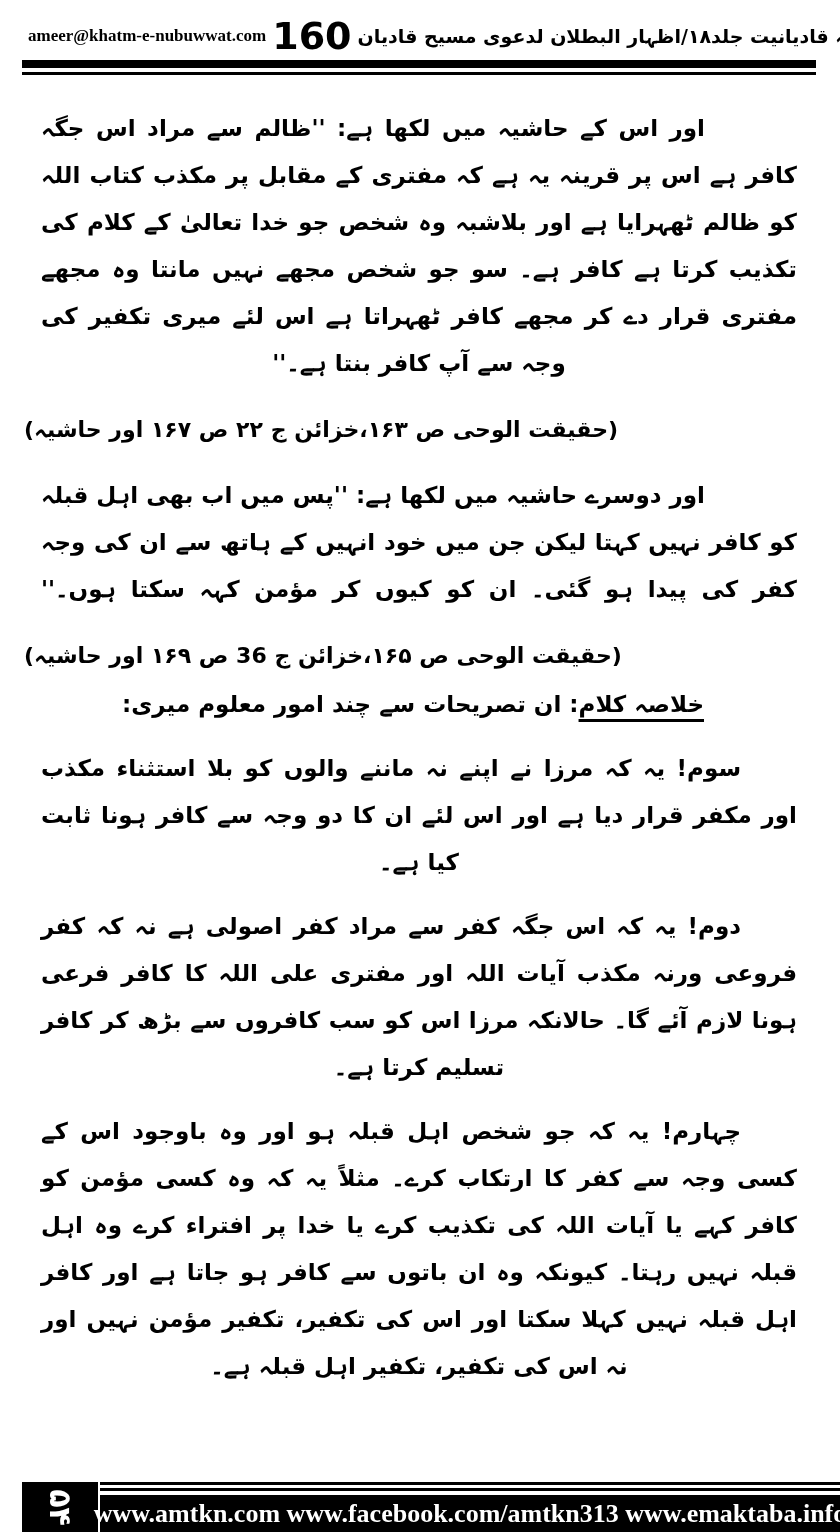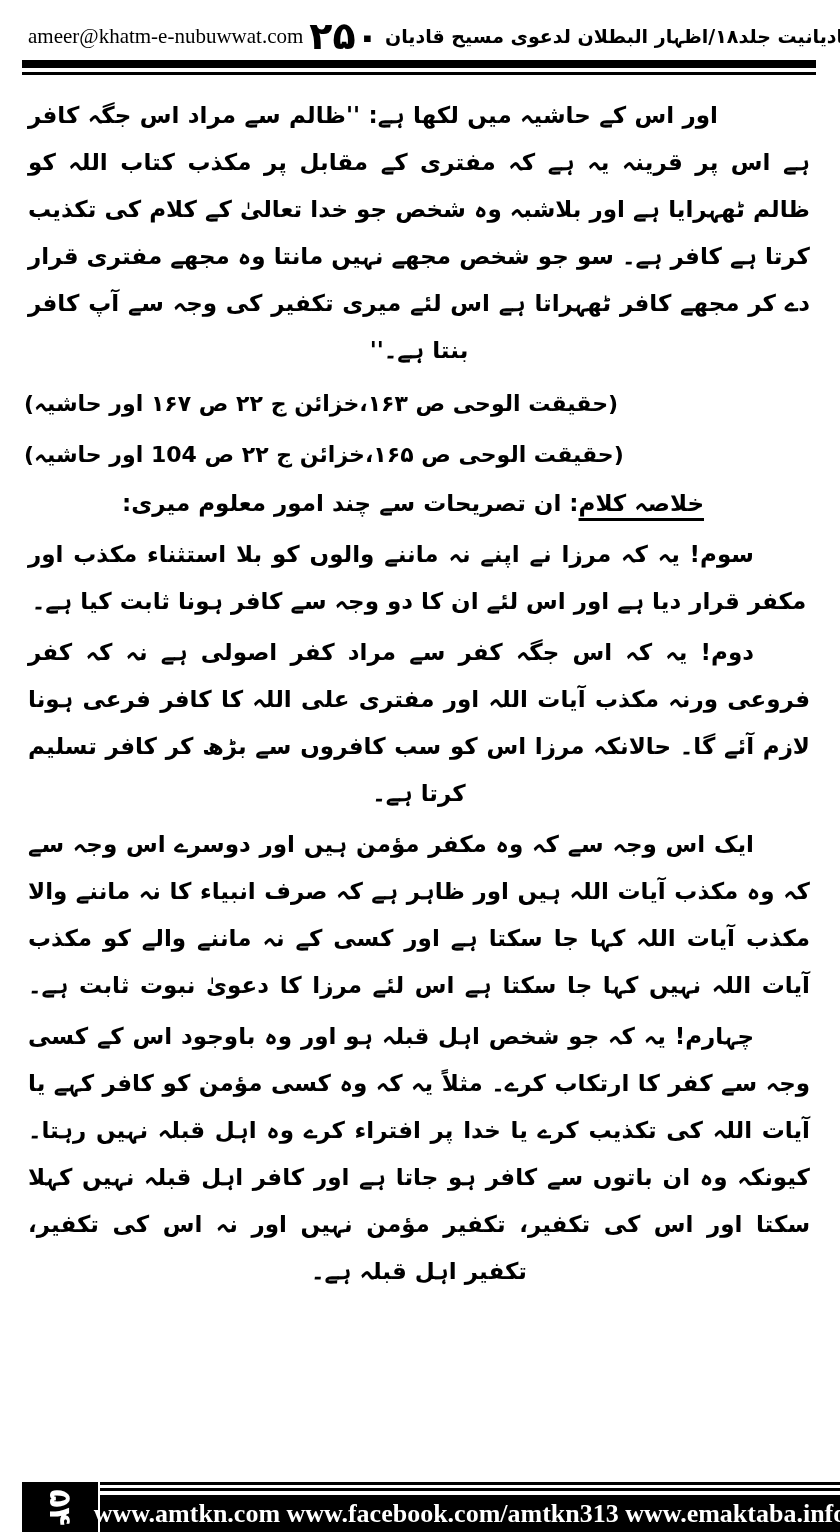--- a/index.html
+++ b/index.html
@@ -7,41 +7,41 @@
     width:840px;height:1540px;position:relative;background:#ffffff;
     margin:0 auto;overflow:hidden;color:#000;
     font-family:"DejaVu Sans",sans-serif;
   }
   
   .header{
     position:absolute;top:12px;left:28px;right:26px;height:48px;
     display:flex;align-items:center;justify-content:space-between;
   }
   .email{
-    font-family:"Liberation Serif",serif;font-weight:normal;font-size:21px;
+    font-family:"Liberation Serif",serif;font-weight:bold;font-size:17px;
     direction:ltr;white-space:nowrap;
   }
   .pagenum{
     font-family:"DejaVu Sans",sans-serif;font-weight:bold;font-size:38px;
     direction:rtl;white-space:nowrap;padding:0 6px;
   }
   .booktitle{
     font-family:"DejaVu Sans",sans-serif;font-weight:bold;font-size:19px;
     direction:rtl;white-space:nowrap;text-align:right;
   }
   .rule-thick{position:absolute;top:60px;left:22px;right:24px;height:8px;background:#000;}
   .rule-thin {position:absolute;top:72px;left:22px;right:24px;height:3px;background:#000;}
 
   
   .body-text{
     position:absolute;top:88px;left:24px;right:26px;height:1388px;overflow:hidden;
     direction:rtl;font-weight:bold;font-size:23px;line-height:47px;
   }
   .para{
-    text-align:justify;text-align-last:auto;margin:4px;
+    text-align:justify;text-align-last:auto;margin:17px;
   }
   .para.center-last{text-align-last:center;}
   .para.justify-last{text-align-last:justify;}
   .indent-lg{text-indent:92px;}
   .indent-sm{text-indent:56px;}
   .ref{
     direction:rtl;text-align:left;font-size:22px;margin:0;padding:2px 0;
   }
   .heading-line{
     direction:rtl;text-align:right;text-indent:110px;margin:0;
@@ -72,34 +72,34 @@
     white-space:nowrap;
   }
 </style>
 </head>
 <body>
 
 <div class="page">
 
   <div class="header">
     <div class="email">ameer@khatm-e-nubuwwat.com</div>
-    <div class="pagenum">۲۵۰</div>
+    <div class="pagenum">160</div>
     <div class="booktitle">محاسبہ قادیانیت جلد۱۸/اظہار البطلان لدعوی مسیح قادیان</div>
   </div>
   <div class="rule-thick"></div>
   <div class="rule-thin"></div>
 
   <div class="body-text">
     <p class="para center-last indent-lg">اور اس کے حاشیہ میں لکھا ہے: ''ظالم سے مراد اس جگہ کافر ہے اس پر قرینہ یہ ہے کہ مفتری کے مقابل پر مکذب کتاب اللہ کو ظالم ٹھہرایا ہے اور بلاشبہ وہ شخص جو خدا تعالیٰ کے کلام کی تکذیب کرتا ہے کافر ہے۔ سو جو شخص مجھے نہیں مانتا وہ مجھے مفتری قرار دے کر مجھے کافر ٹھہراتا ہے اس لئے میری تکفیر کی وجہ سے آپ کافر بنتا ہے۔''</p>
     <p class="ref">(حقیقت الوحی ص ۱۶۳،خزائن ج ۲۲ ص ۱۶۷ اور حاشیہ)</p>
-    <p class="ref">(حقیقت الوحی ص ۱۶۵،خزائن ج ۲۲ ص 104 اور حاشیہ)</p>
+    <p class="para justify-last indent-lg">اور دوسرے حاشیہ میں لکھا ہے: ''پس میں اب بھی اہل قبلہ کو کافر نہیں کہتا لیکن جن میں خود انہیں کے ہاتھ سے ان کی وجہ کفر کی پیدا ہو گئی۔ ان کو کیوں کر مؤمن کہہ سکتا ہوں۔''</p>
+    <p class="ref">(حقیقت الوحی ص ۱۶۵،خزائن ج 36 ص ۱۶۹ اور حاشیہ)</p>
     <p class="heading-line"><span class="heading-lead">خلاصہ کلام</span><span>: ان تصریحات سے چند امور معلوم میری:</span></p>
     <p class="para center-last indent-sm">سوم! یہ کہ مرزا نے اپنے نہ ماننے والوں کو بلا استثناء مکذب اور مکفر قرار دیا ہے اور اس لئے ان کا دو وجہ سے کافر ہونا ثابت کیا ہے۔</p>
     <p class="para center-last indent-sm">دوم! یہ کہ اس جگہ کفر سے مراد کفر اصولی ہے نہ کہ کفر فروعی ورنہ مکذب آیات اللہ اور مفتری علی اللہ کا کافر فرعی ہونا لازم آئے گا۔ حالانکہ مرزا اس کو سب کافروں سے بڑھ کر کافر تسلیم کرتا ہے۔</p>
-    <p class="para justify-last indent-sm">ایک اس وجہ سے کہ وہ مکفر مؤمن ہیں اور دوسرے اس وجہ سے کہ وہ مکذب آیات اللہ ہیں اور ظاہر ہے کہ صرف انبیاء کا نہ ماننے والا مکذب آیات اللہ کہا جا سکتا ہے اور کسی کے نہ ماننے والے کو مکذب آیات اللہ نہیں کہا جا سکتا ہے اس لئے مرزا کا دعویٰ نبوت ثابت ہے۔</p>
     <p class="para center-last indent-sm">چہارم! یہ کہ جو شخص اہل قبلہ ہو اور وہ باوجود اس کے کسی وجہ سے کفر کا ارتکاب کرے۔ مثلاً یہ کہ وہ کسی مؤمن کو کافر کہے یا آیات اللہ کی تکذیب کرے یا خدا پر افتراء کرے وہ اہل قبلہ نہیں رہتا۔ کیونکہ وہ ان باتوں سے کافر ہو جاتا ہے اور کافر اہل قبلہ نہیں کہلا سکتا اور اس کی تکفیر، تکفیر مؤمن نہیں اور نہ اس کی تکفیر، تکفیر اہل قبلہ ہے۔</p>
 
   </div>
 
   <div class="footer">
     <div class="pnbox">
       <span class="rot">۵۴</span>
     </div>
     <div class="footer-right">
       <div class="fline1"></div>

